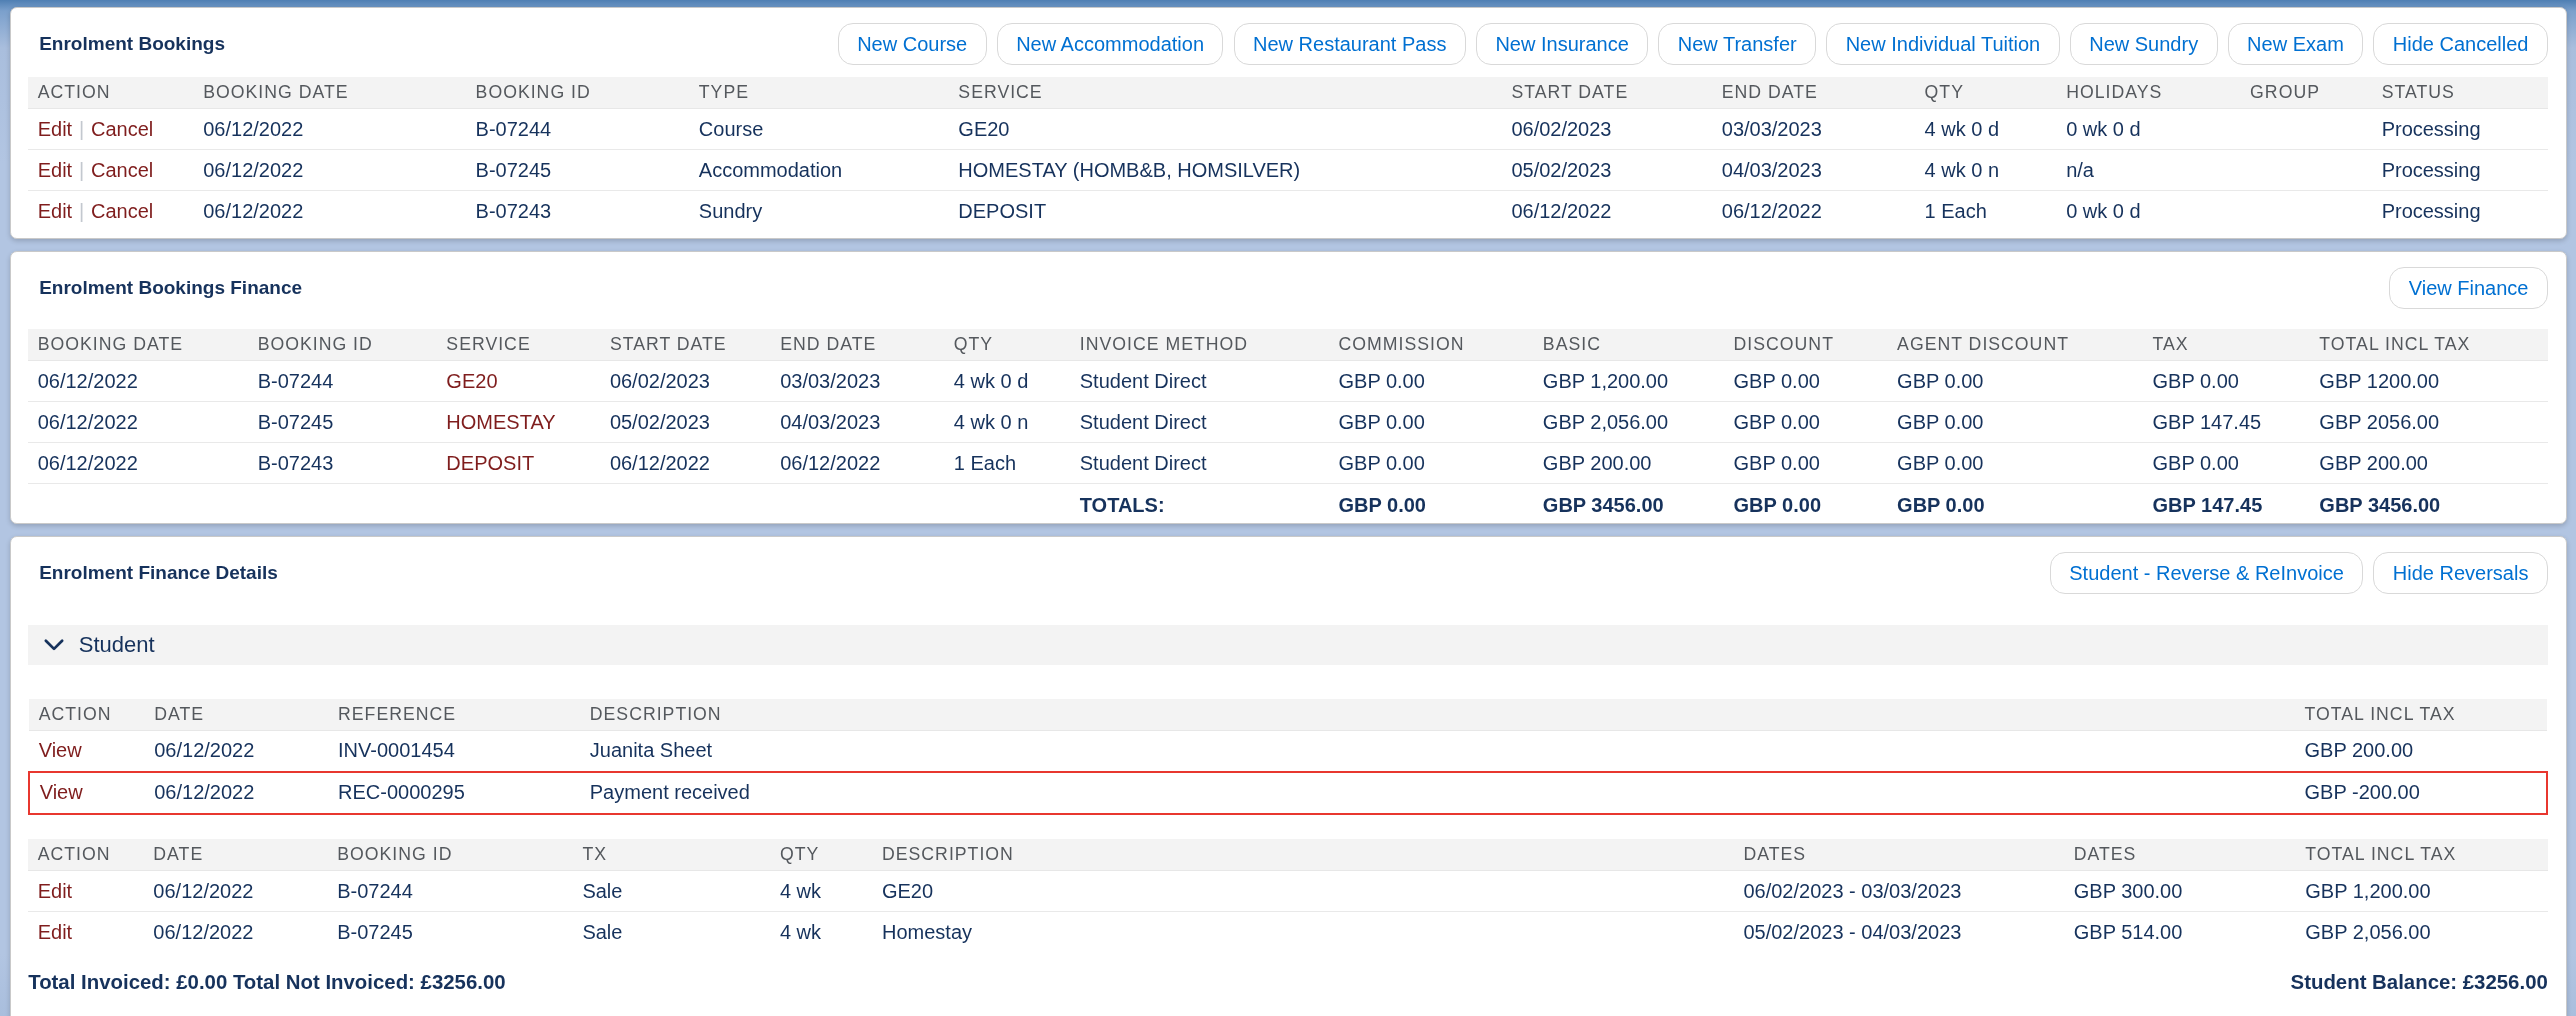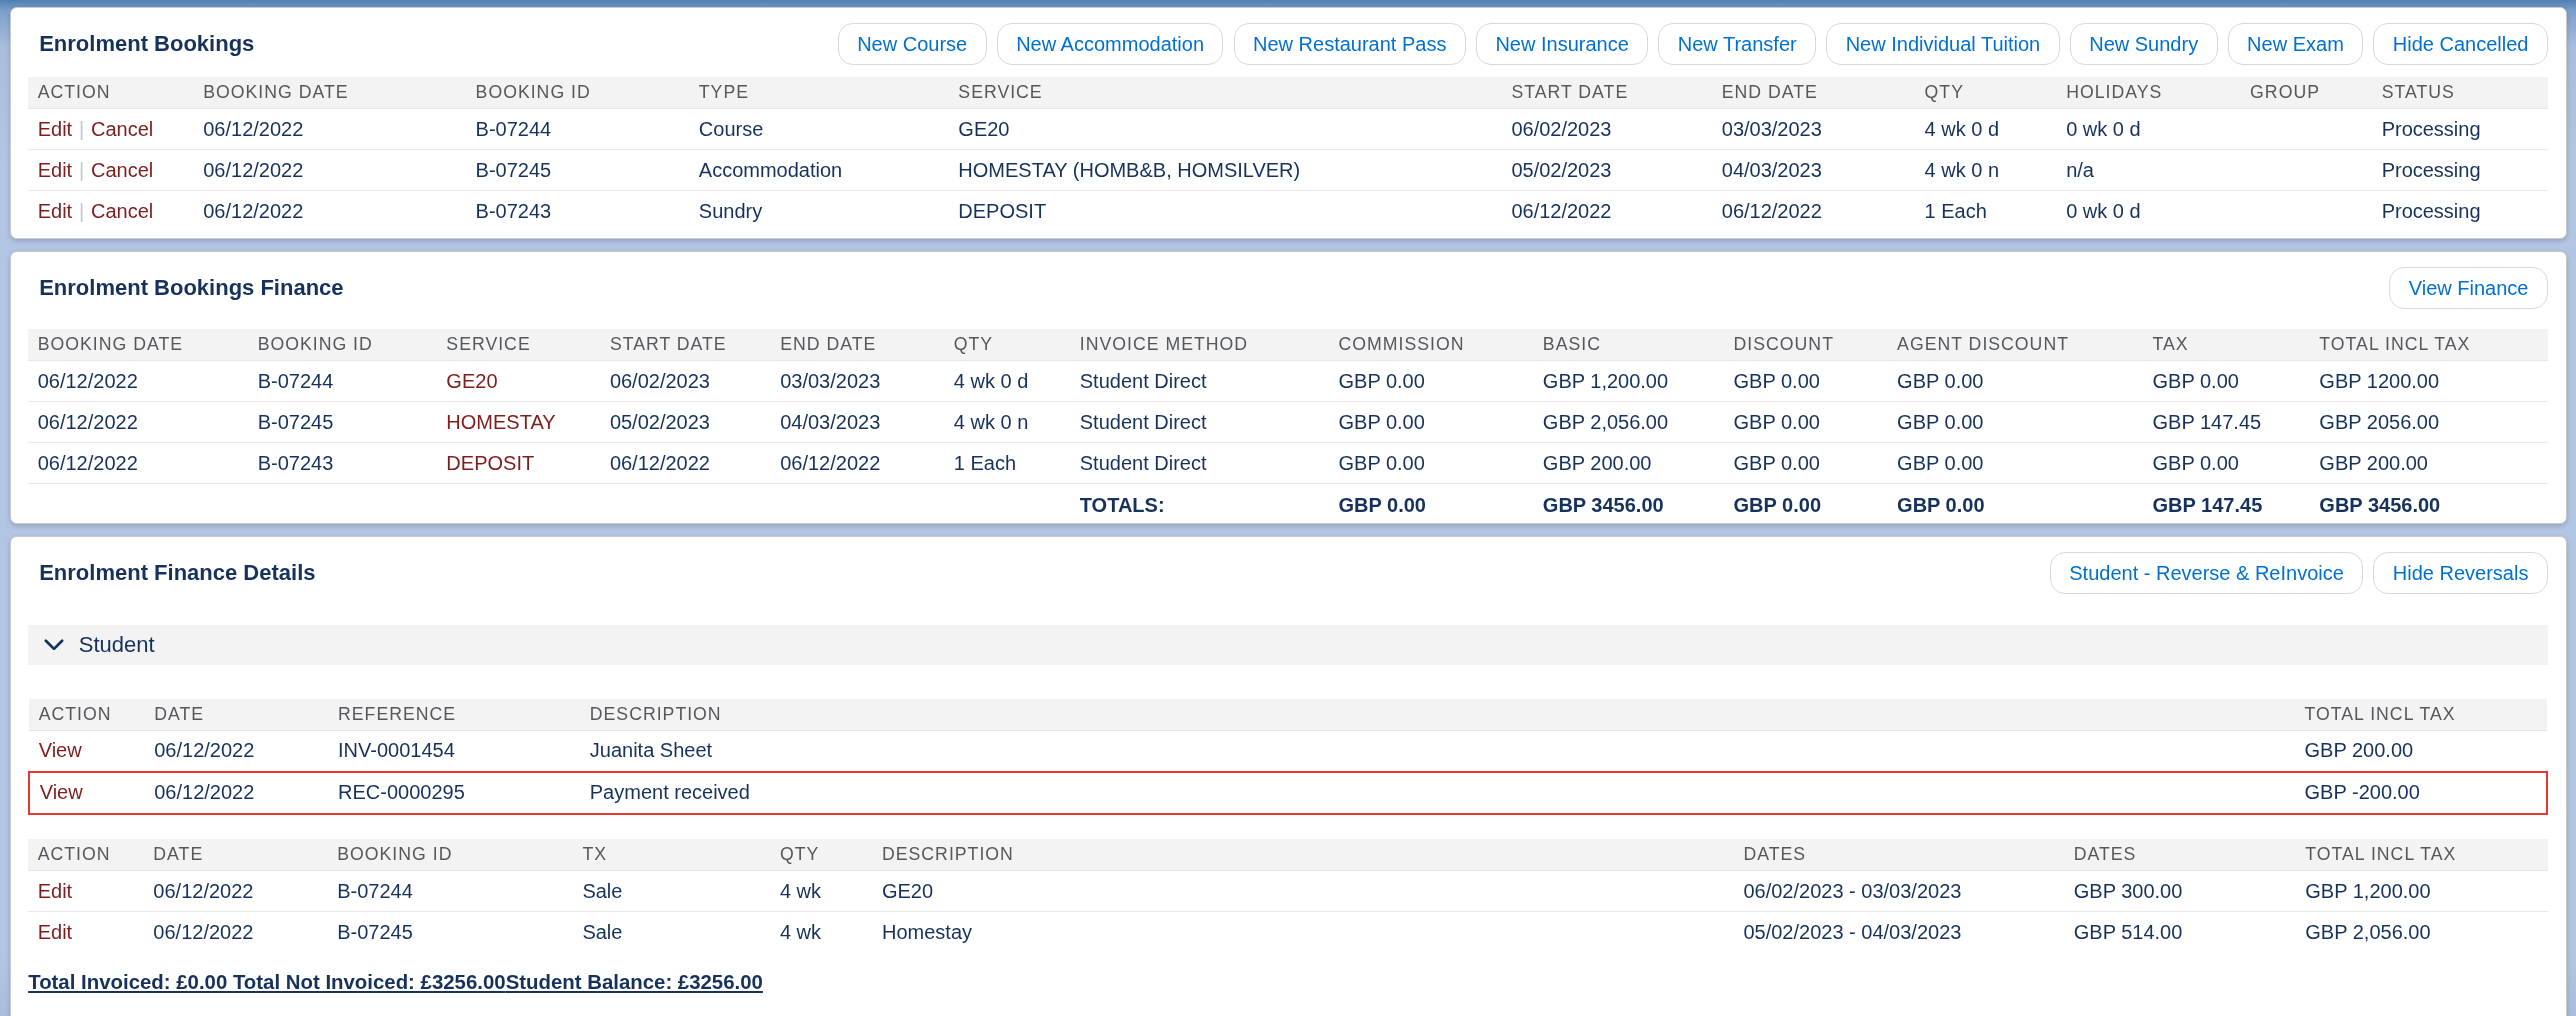--- a/index.html
+++ b/index.html
@@ -29,21 +29,21 @@
   .card-2 { height: 273px; }
   .card-3 { height: 554px; margin-bottom: 0; }
   .card-head {
     display: flex;
     justify-content: space-between;
     align-items: center;
     padding: 15px 0 12.3px 0;
     height: 42px;
   }
   .card-title {
-    font-size: 22px;
+    font-size: 19px;
     font-weight: 700;
     color: #16325c;
     margin: 0 0 0 11px;
     white-space: nowrap;
   }
   .btn-row { display: flex; gap: 10.2px; }
   .btn {
     background: #ffffff;
     border: 1.4px solid #d9d9d9;
     border-radius: 15px;
@@ -100,26 +100,25 @@
     gap: 13.6px;
     color: #16325c;
     font-size: 22px;
     cursor: pointer;
   }
   .chev { display: inline-flex; align-items: center; }
   .spacer-50 { height: 34px; }
   .spacer-36 { height: 24.5px; }
   .details-footer {
     display: flex;
-    justify-content: flex-start;
+    justify-content: space-between;
     padding-top: 19px;
     font-size: 20.4px;
     font-weight: 700;
     color: #16325c;
-    text-decoration: underline;
   }
 </style>
 </head>
 <body>
 
 <section class="card card-1">
   <div class="card-head">
     <h2 class="card-title">Enrolment Bookings</h2>
     <div class="btn-row">
       <button class="btn">New Course</button>

